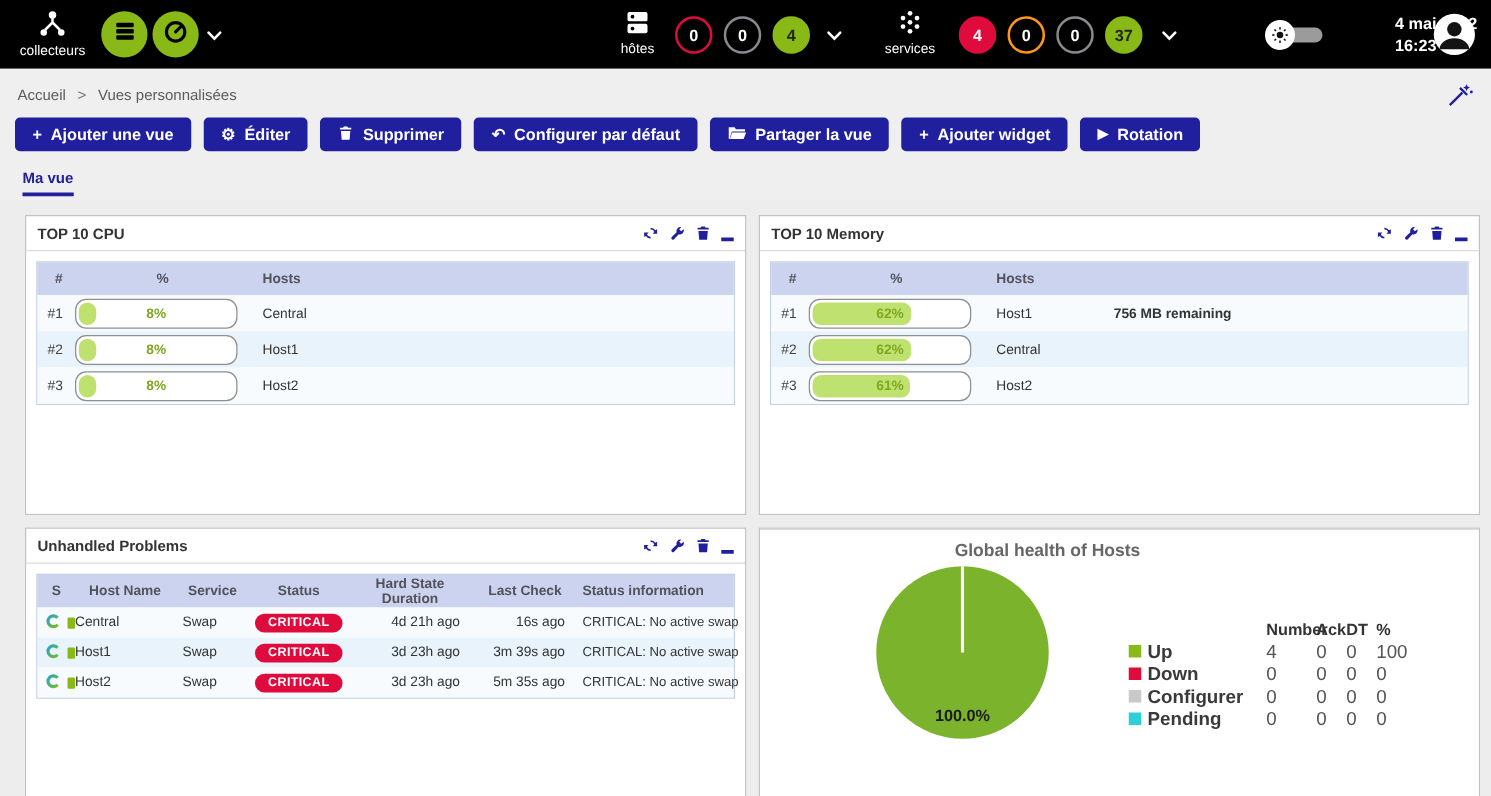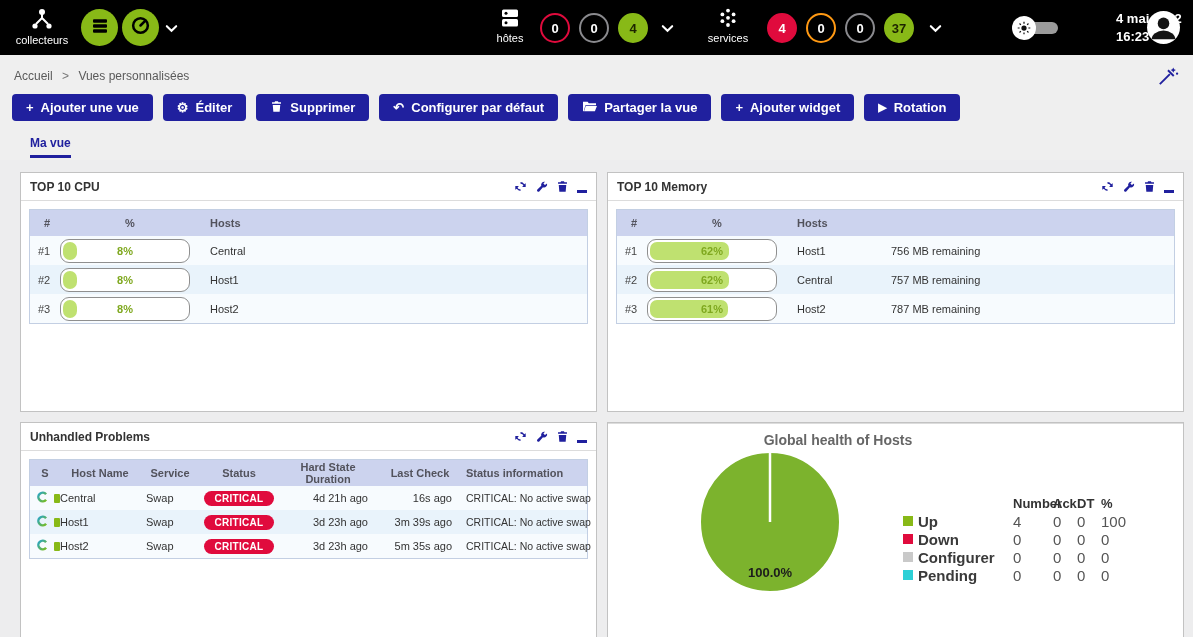--- a/index.html
+++ b/index.html
@@ -35,21 +35,21 @@
   .bc-link{cursor:pointer;}
   .bc-sep{margin:0 6px;color:#777}
   .wand{position:absolute;right:14px;top:10px;cursor:pointer;}
   .toolbar{position:absolute;left:12px;top:39px;display:flex;gap:10px;}
   .btn{height:27px;background:#20209e;color:#fff;border:none;border-radius:4px;display:flex;
     align-items:center;gap:7px;padding:0 14px;font-weight:bold;font-size:13px;
     font-family:"Liberation Sans",sans-serif;cursor:pointer;white-space:nowrap;}
   .bglyph{font-size:13px;line-height:1;}
   .tabs{position:absolute;left:18px;top:78px;}
   .tab{color:#20209e;font-weight:bold;font-size:12px;padding-bottom:5px;
-    border-bottom:3px solid #20209e;cursor:pointer;margin-left:12px;}
+    border-bottom:3px solid #20209e;cursor:pointer;}
 
   
   .content{position:absolute;top:160px;left:20px;width:1164px;bottom:0;overflow:hidden;
     display:grid;grid-template-columns:577px 577px;grid-template-rows:240px 300px;gap:10px;padding-top:12px;}
   .widget{background:#fff;border:1px solid #c2c2c2;display:flex;flex-direction:column;overflow:hidden;}
   .w-head{height:27px;display:flex;align-items:center;padding:0 9px;flex:none;text-align:right;}
   .w-title{font-size:12px;font-weight:bold;color:#333;}
   .w-actions{margin-left:auto;display:flex;gap:8px;align-items:center;color:#20209e;}
   .w-actions span{display:flex;cursor:pointer;}
   .icon-min{width:10px;height:3px;background:currentColor;margin-top:9px;}
@@ -66,21 +66,21 @@
   .t10-head .c3{padding-left:10px}
   .t10-row{height:29px;font-size:11px;color:#333;}
   .t10-rows .t10-row:nth-child(odd){background:#f7fbfe}
   .t10-rows .t10-row:nth-child(even){background:#e9f3fb}
   .rank{padding-left:8px;color:#444;}
   .pbar{width:130px;height:24px;border:1px solid #8f8f8f;border-radius:9px;background:#fff;position:relative;}
   .pfill{position:absolute;left:2px;top:2px;bottom:2px;border-radius:7px;background:#bfe170;min-width:14px;}
   .plabel{position:absolute;inset:0;display:flex;align-items:center;justify-content:center;
     color:#7fa81f;font-weight:bold;font-size:11px;}
   .hostlink{padding-left:10px;cursor:pointer;}
-  .remain{padding-left:4px;}
+  .remain{padding-left:4px;font-weight:bold;}
 
   
   .pt{border:1px solid #c3cfe3;}
   .pt-head,.pt-row{display:grid;grid-template-columns:30px 80px 60px 78px 100px 84px 1fr;align-items:center;}
   .pt-head{background:#ccd3ee;height:26px;font-size:11px;font-weight:bold;color:#52525c;}
   .pt-head span{text-align:center}
   .pt-head .ph-info{text-align:left;padding-left:4px}
   .pt-row{height:24px;font-size:11px;color:#333;}
   .pt-rows .pt-row:nth-child(odd){background:#f7fbfe}
   .pt-rows .pt-row:nth-child(even){background:#e9f3fb}
@@ -421,31 +421,29 @@
               <span class="remain">756 MB remaining</span>
             </div>
 
             <div class="t10-row mem-grid">
               <span class="rank">#2</span>
               <span class="pbar">
                 <span class="pfill" style="width: 62%;"></span>
                 <span class="plabel">62%</span>
               </span>
               <span class="hostlink">Central</span>
-              <span class="remain">757 MB remaining</span>
             </div>
 
             <div class="t10-row mem-grid">
               <span class="rank">#3</span>
               <span class="pbar">
                 <span class="pfill" style="width: 61%;"></span>
                 <span class="plabel">61%</span>
               </span>
               <span class="hostlink">Host2</span>
-              <span class="remain">787 MB remaining</span>
             </div>
           </div>
       </div>
     </div>
   </div>
 
   <div class="widget">
     <div class="w-head">
       <span class="w-title">Unhandled Problems</span>
       <span class="w-actions">

